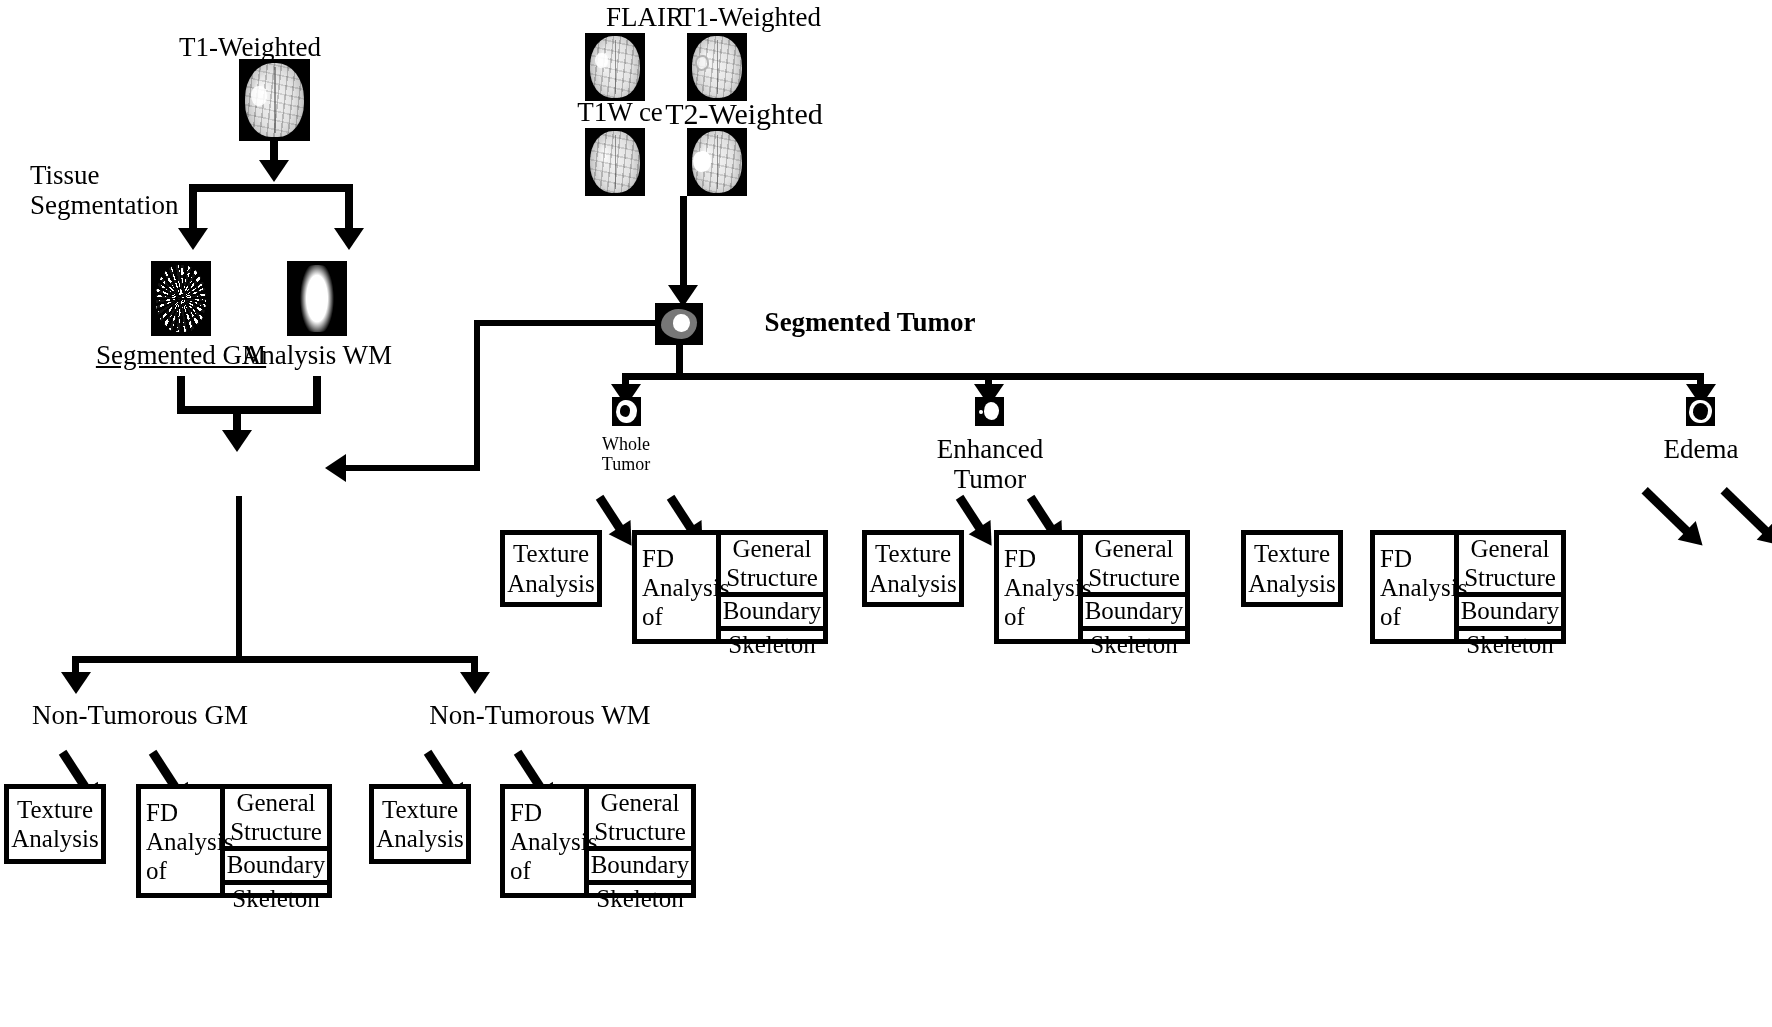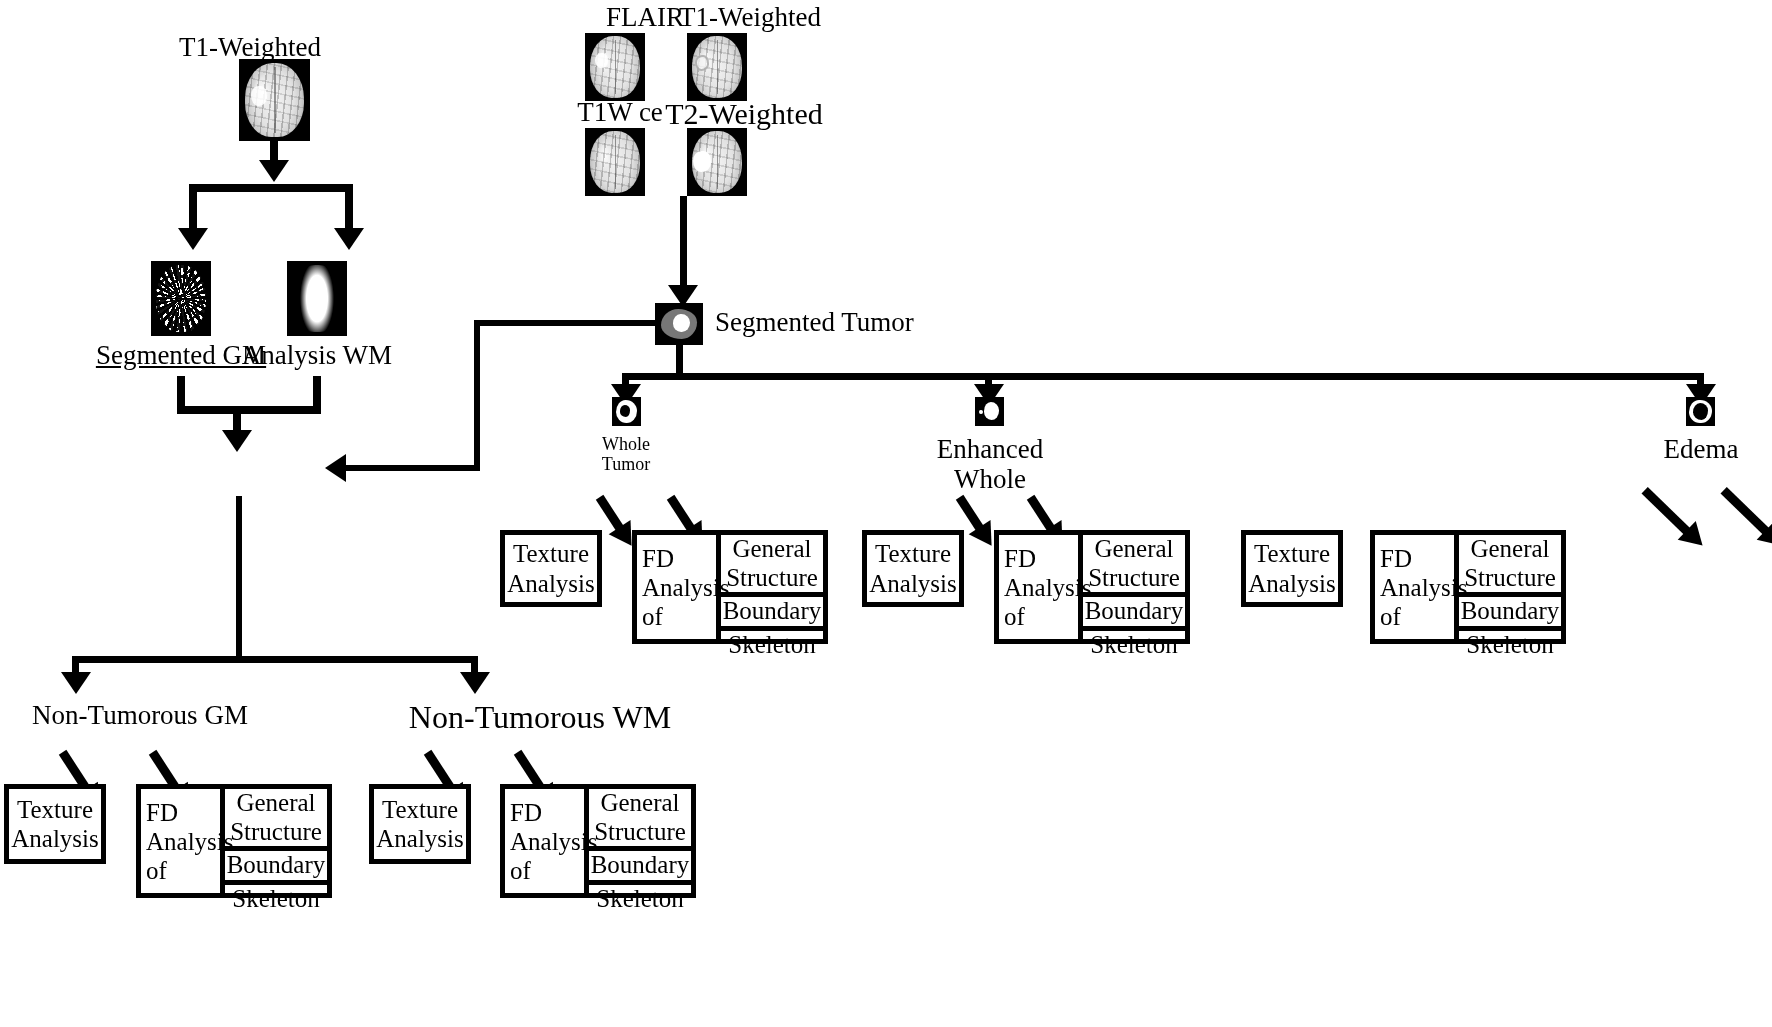--- a/index.html
+++ b/index.html
@@ -217,20 +217,22 @@
 
   <div class="ln" style="left:270px; top:141px; width:8px; height:26px;"></div>
   <div class="arrowhead ad-down" style="left:259px; top:160px;"></div>
 
   <div class="ln" style="left:189px; top:184px; width:164px; height:8px;"></div>
   <div class="ln" style="left:189px; top:184px; width:8px; height:52px;"></div>
   <div class="ln" style="left:345px; top:184px; width:8px; height:52px;"></div>
   <div class="arrowhead ad-down" style="left:178px; top:228px;"></div>
   <div class="arrowhead ad-down" style="left:334px; top:228px;"></div>
 
+  <div class="lbl" style="left:30px; top:160px; width:170px; font-size:27px; text-align:left;">Tissue
+Segmentation</div>
 
   <div class="mri segmap" style="left:151px; top:261px; width:60px; height:75px;">
     <div class="brain"></div>
     <div class="sulci"></div>
   </div>
   <div class="mri segwm" style="left:287px; top:261px; width:60px; height:75px;">
     <div class="brain"></div>
     <div class="sulci"></div>
   </div>
 
@@ -245,21 +247,21 @@
 
 
   <div class="ln" style="left:236px; top:496px; width:6px; height:166px;"></div>
   <div class="ln" style="left:72px; top:656px; width:406px; height:7px;"></div>
   <div class="ln" style="left:72px; top:656px; width:7px; height:22px;"></div>
   <div class="ln" style="left:471px; top:656px; width:7px; height:22px;"></div>
   <div class="arrowhead ad-down" style="left:61px; top:672px;"></div>
   <div class="arrowhead ad-down" style="left:460px; top:672px;"></div>
 
   <div class="lbl" style="left:-25px; top:700px; width:330px; font-size:27px;">Non-Tumorous GM</div>
-  <div class="lbl" style="left:375px; top:700px; width:330px; font-size:32px;">Non-Tumorous WM</div>
+  <div class="lbl" style="left:375px; top:700px; width:330px; font-size:27px;">Non-Tumorous WM</div>
 
   <div class="diagarrow" style="left:63px; top:738px; width:70px; height:28px; transform: rotate(57deg);">
     <div class="shaft" style="width:48px;"></div>
     <div class="head" style="left:44px;"></div>
   </div>
   <div class="diagarrow" style="left:153px; top:738px; width:70px; height:28px; transform: rotate(57deg);">
     <div class="shaft" style="width:48px;"></div>
     <div class="head" style="left:44px;"></div>
   </div>
 
@@ -343,21 +345,21 @@
     <div class="lesion" style="left:10%; top:34%; width:30%; height:30%; background:#ffffff;"></div>
   </div>
 
   <div class="ln" style="left:680px; top:196px; width:7px; height:95px;"></div>
   <div class="arrowhead ad-down" style="left:668px; top:285px;"></div>
 
   <div class="tumorchip" style="left:655px; top:303px; width:48px; height:42px;">
     <div class="blobdark"></div>
     <div class="blobwhite" style="left:38%; top:26%; width:34%; height:42%;"></div>
   </div>
-  <div class="lbl" style="left:715px; top:307px; width:260px; font-size:27px; text-align:left;">Segmented Tumor</div>
+  <div class="lbl" style="left:740px; top:307px; width:260px; font-size:27px; text-align:center;font-weight:bold;">Segmented Tumor</div>
 
   <div class="ln" style="left:474px; top:320px; width:182px; height:6px;"></div>
   <div class="ln" style="left:474px; top:320px; width:6px; height:151px;"></div>
   <div class="ln" style="left:340px; top:465px; width:140px; height:6px;"></div>
   <div class="arrowhead ad-left" style="left:325px; top:454px;"></div>
 
   <div class="ln" style="left:676px; top:345px; width:7px; height:35px;"></div>
   <div class="ln" style="left:622px; top:373px; width:1082px; height:7px;"></div>
   <div class="ln" style="left:622px; top:373px; width:7px; height:22px;"></div>
   <div class="ln" style="left:985px; top:373px; width:7px; height:22px;"></div>
@@ -399,21 +401,21 @@
       <div class="fdcell">Boundary</div>
       <div class="fdcell">Skeleton</div>
     </div>
   </div>
 
   <div class="tumorchip" style="left:975px; top:397px; width:29px; height:29px;">
     <div class="blobwhite" style="left:30%; top:18%; width:54%; height:62%;"></div>
     <div class="blobwhite" style="left:14%; top:44%; width:14%; height:16%;"></div>
   </div>
   <div class="lbl" style="left:910px; top:434px; width:160px; font-size:27px;">Enhanced
-Whole</div>
+Tumor</div>
 
   <div class="diagarrow" style="left:960px; top:483px; width:70px; height:28px; transform: rotate(57deg);">
     <div class="shaft" style="width:40px;"></div>
     <div class="head" style="left:36px;"></div>
   </div>
   <div class="diagarrow" style="left:1031px; top:483px; width:70px; height:28px; transform: rotate(57deg);">
     <div class="shaft" style="width:40px;"></div>
     <div class="head" style="left:36px;"></div>
   </div>
 

